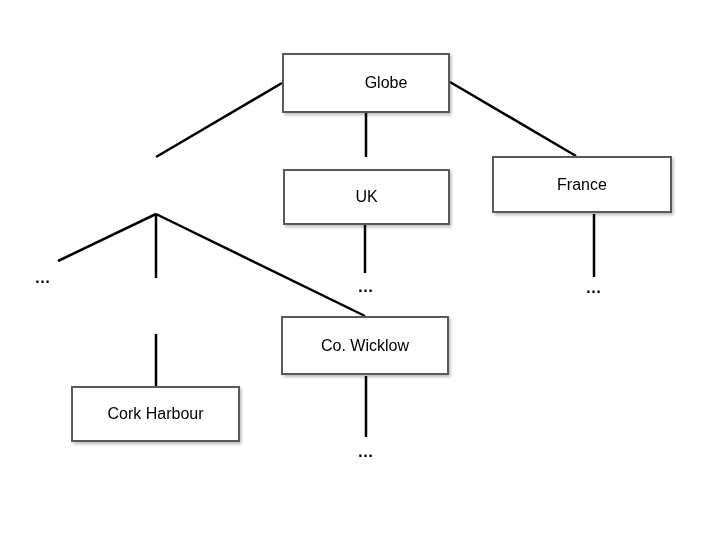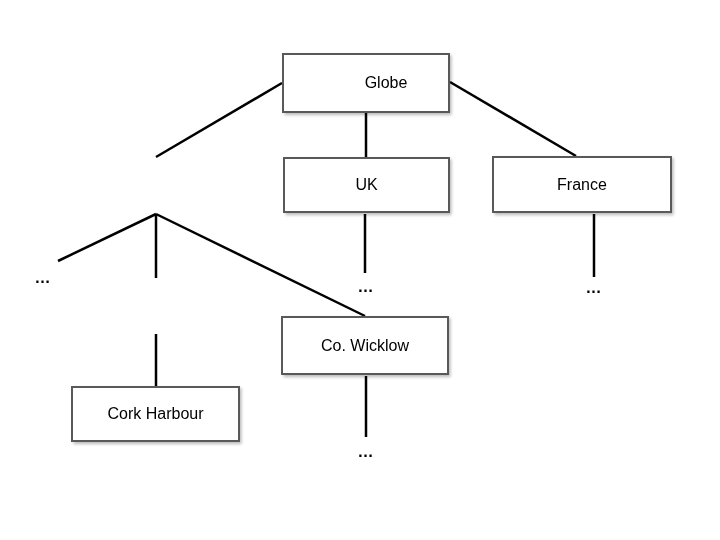--- a/index.html
+++ b/index.html
@@ -46,21 +46,21 @@
     text-align: center;
     font-size: 16px;
     font-weight: 700;
     letter-spacing: 1px;
     color: #000000;
     line-height: 16px;
   }
   
   .n-globe   { left: 282px; top: 53px;  width: 168px; height: 60px; padding-left: 40px; }
   .n-ireland { left: 71px;  top: 157px; width: 169px; height: 56px; }
-  .n-uk      { left: 283px; top: 157px; width: 167px; height: 56px; }
+  .n-uk      { left: 283px; top: 169px; width: 167px; height: 56px; }
   .n-france  { left: 492px; top: 156px; width: 180px; height: 57px; }
   .n-cocork  { left: 72px;  top: 278px; width: 168px; height: 55px; }
   .n-wicklow { left: 281px; top: 316px; width: 168px; height: 59px; }
   .n-harbour { left: 71px;  top: 386px; width: 169px; height: 56px; }
   
   .e-left    { left: 23px;  top: 270px; }
   .e-uk      { left: 346px; top: 279px; }
   .e-france  { left: 574px; top: 280px; }
   .e-wicklow { left: 346px; top: 444px; }
 </style>

